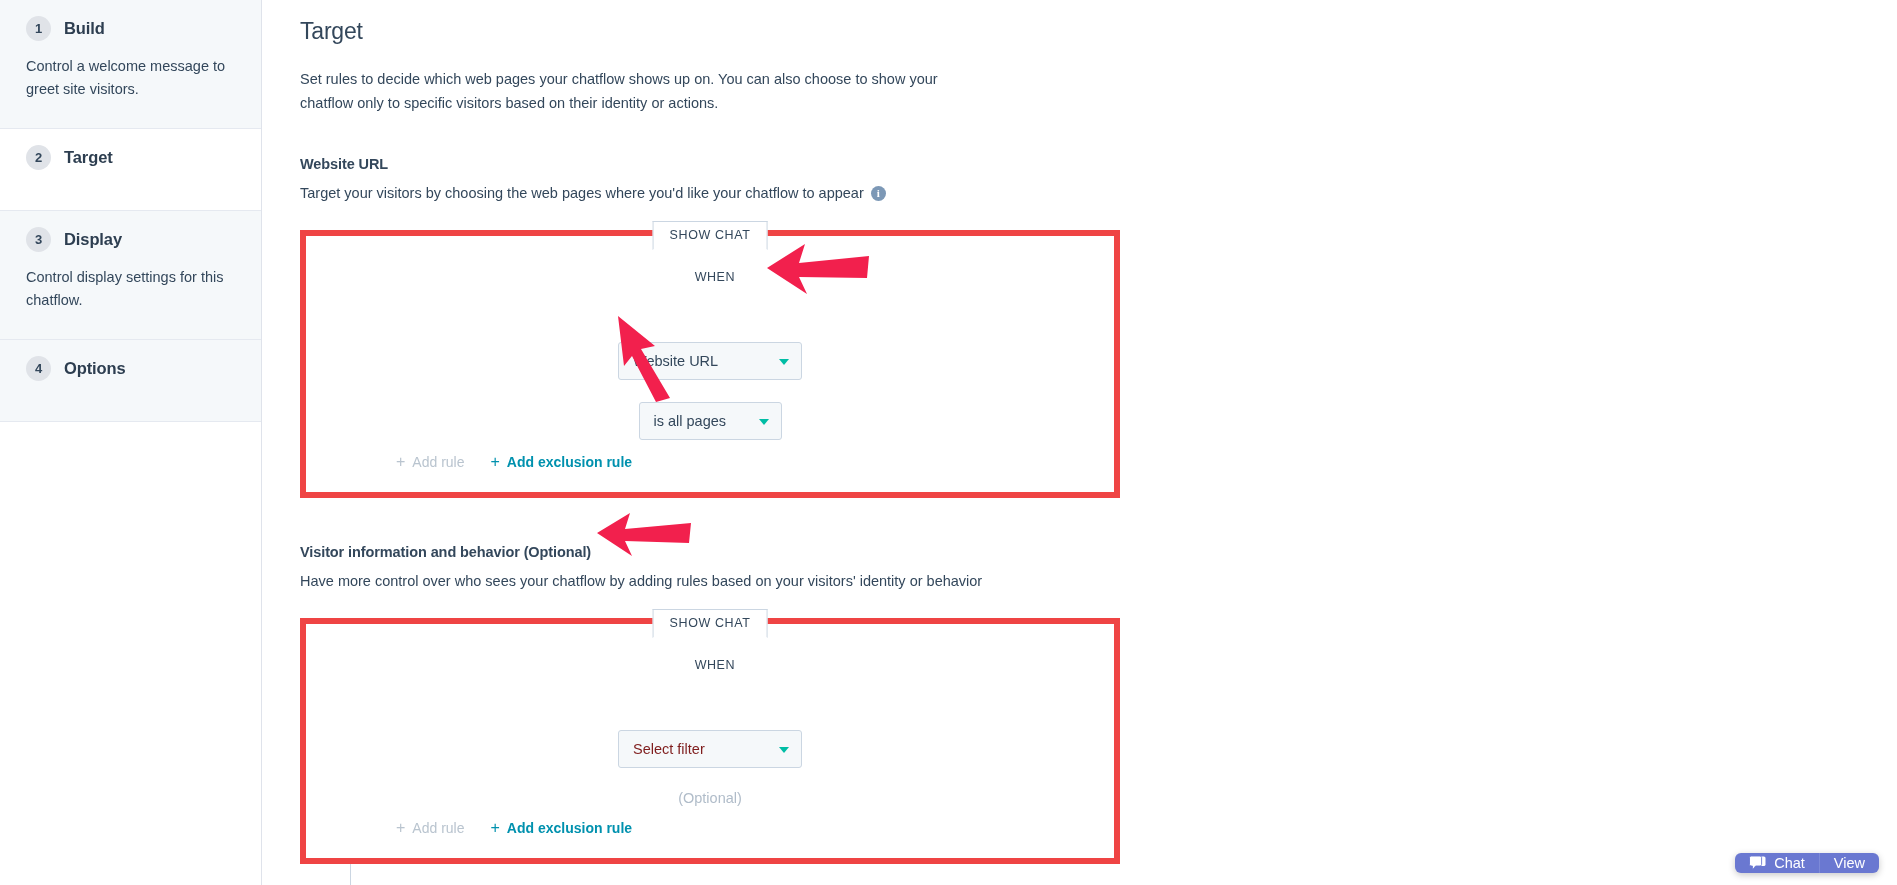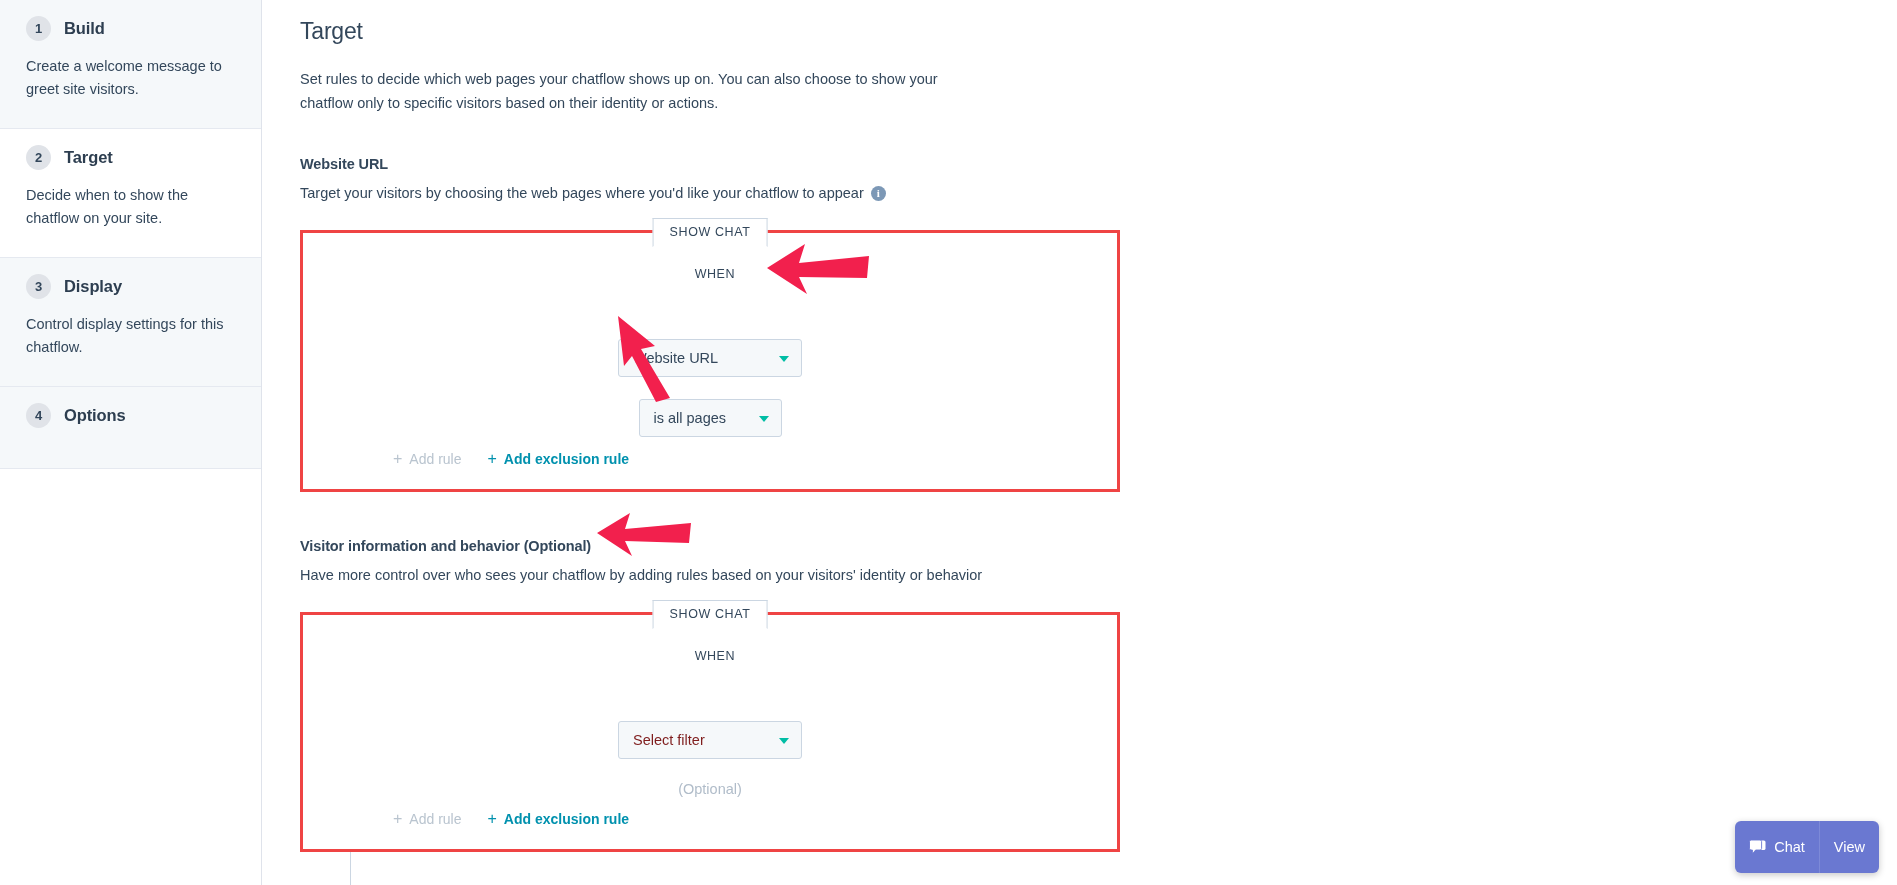--- a/index.html
+++ b/index.html
@@ -136,21 +136,21 @@
     justify-content: center;
     line-height: 1;
     flex: 0 0 15px;
     cursor: pointer;
   }
 
   
   .rule-card {
     position: relative;
     width: 820px;
-    border: 3px solid #ef4444;
+    border: 6px solid #ef4444;
     background: #ffffff;
     padding: 34px 26px 22px 26px;
     margin-top: 14px;
   }
 
   .card-tab {
     position: absolute;
     top: -15px;
     left: 50%;
     transform: translateX(-50%);
@@ -282,21 +282,21 @@
     position: absolute;
     right: 18px;
     bottom: 12px;
     display: flex;
     align-items: stretch;
     background: #6a78d1;
     border-radius: 6px;
     overflow: hidden;
     box-shadow: 0 2px 7px rgba(0,0,0,0.22);
     z-index: 50;
-    height: 52px;
+    height: 20px;
   }
   .chat-btn {
     display: flex;
     align-items: center;
     gap: 8px;
     padding: 0 14px;
     color: #ffffff;
     font-size: 14.5px;
     cursor: pointer;
   }
@@ -308,29 +308,28 @@
 
 <div class="app">
 
   <nav class="sidebar">
 
     <div class="step">
       <div class="step-head">
         <span class="step-num">1</span>
         <span class="step-title">Build</span>
       </div>
-      <div class="step-desc">Create a welcome message to greet site visitors.</div>
+      <div class="step-desc">Control a welcome message to greet site visitors.</div>
     </div>
 
     <div class="step is-active">
       <div class="step-head">
         <span class="step-num">2</span>
         <span class="step-title">Target</span>
       </div>
-      <div class="step-desc">Decide when to show the chatflow on your site.</div>
     </div>
 
     <div class="step">
       <div class="step-head">
         <span class="step-num">3</span>
         <span class="step-title">Display</span>
       </div>
       <div class="step-desc">Control display settings for this chatflow.</div>
     </div>
 

